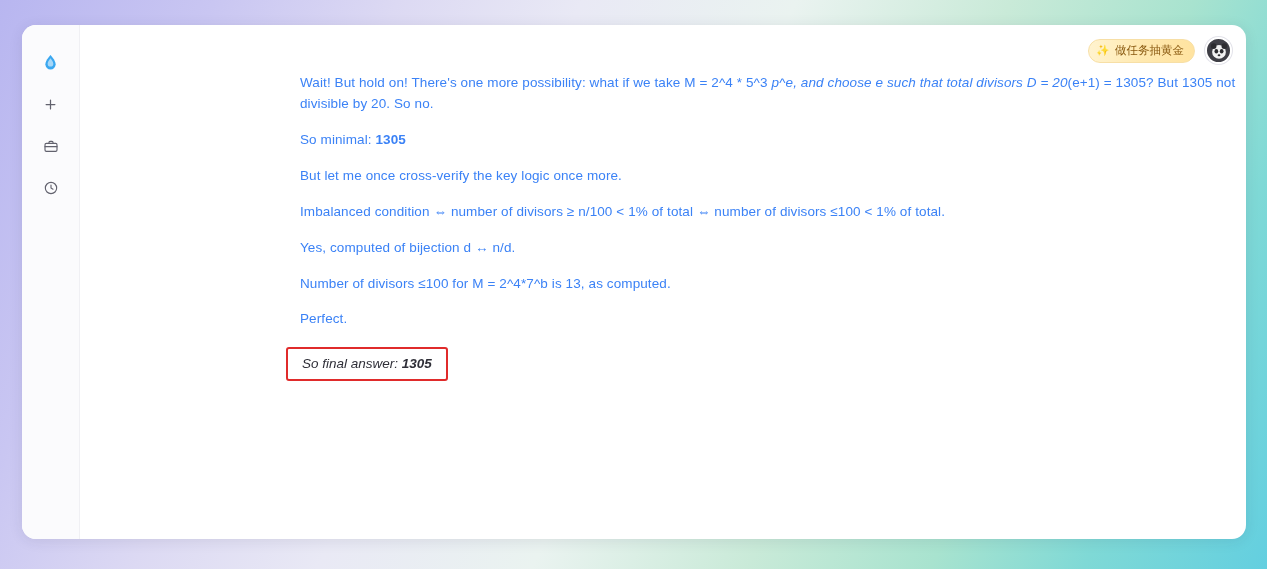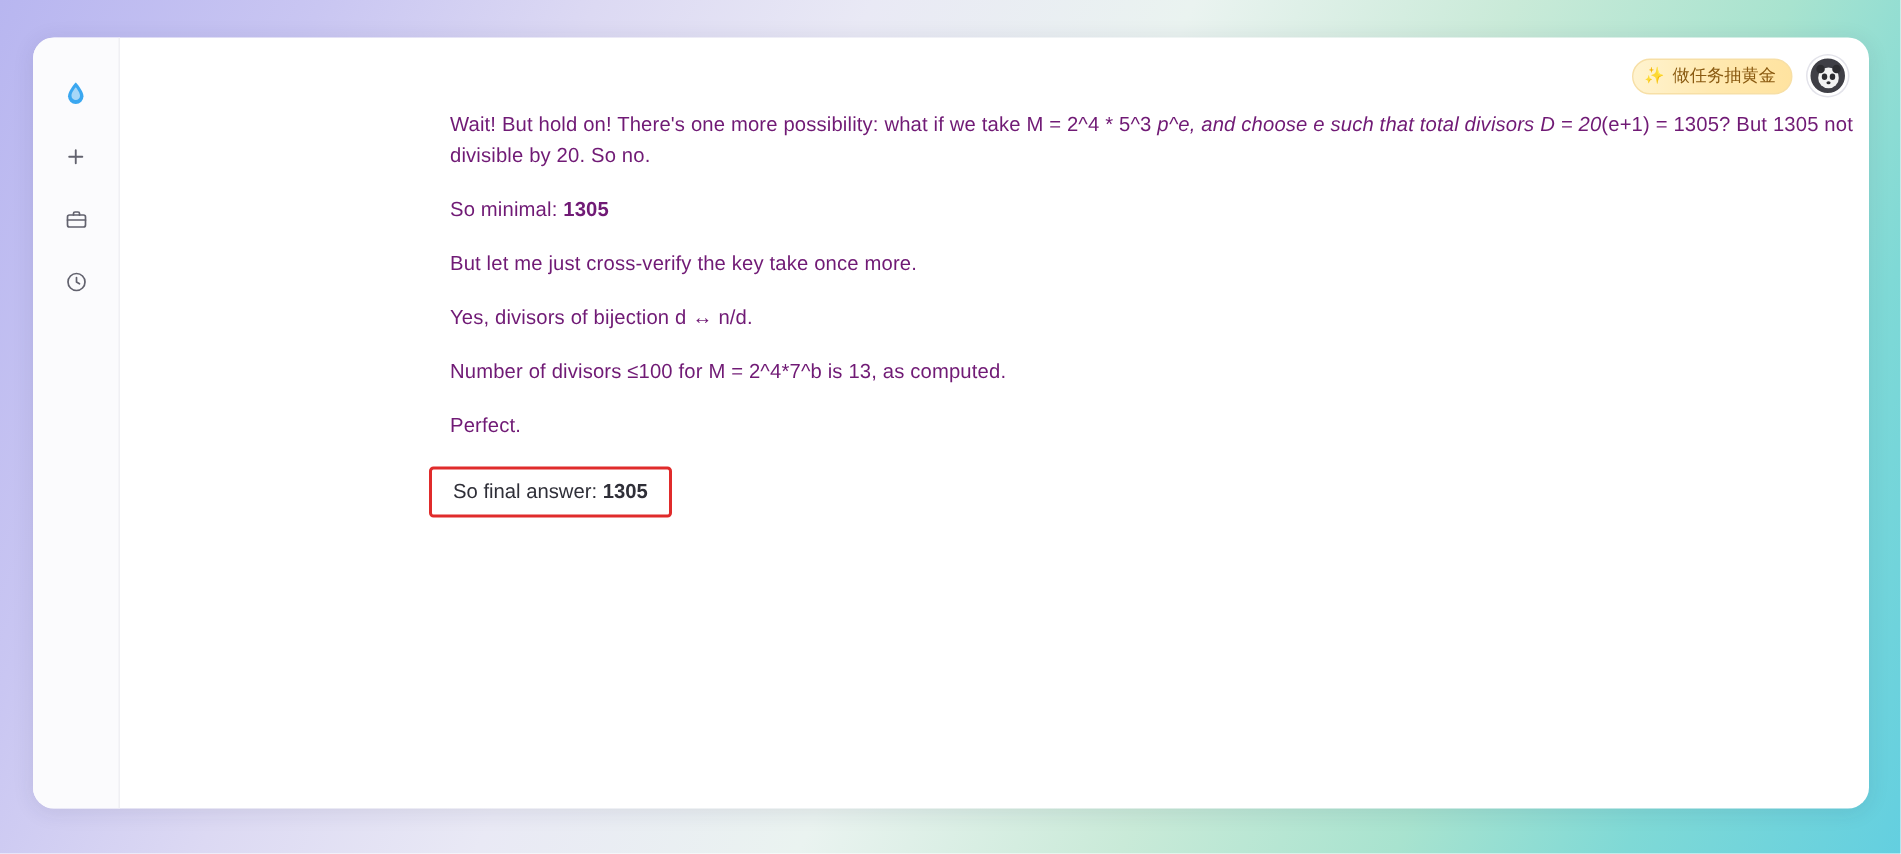--- a/index.html
+++ b/index.html
@@ -98,34 +98,35 @@
     left: 220px;
     top: 48px;
     width: 950px;
     color: #2b2b33;
   }
   .para {
     font-size: 13.5px;
     line-height: 1.55;
     margin: 0 0 15px 0;
     letter-spacing: .1px;
-    color: #701a75;
+    color: #3b82f6;
   }
   .para.tight { margin-bottom: 14px; }
   .para i { font-style: italic; }
   .para b { font-weight: 700; }
 
   .highlight-box {
     display: inline-block;
     border: 2px solid #e02b2b;
     border-radius: 3px;
     padding: 7px 14px 8px 14px;
     margin: 3px 0 6px -14px;
     font-size: 13.5px;
     color: #2f2f38;
+    font-style: italic;
   }
 </style>
 </head>
 <body>
 
 <div class="window">
 
   <div class="rail">
     <div class="rail-btn logo-btn">
       <svg width="19" height="19" viewBox="0 0 24 24" aria-hidden="true">
@@ -176,22 +177,23 @@
 
       <p class="para">
         <span>Wait! But hold on! There's one more possibility: what if we take M = 2^4 * 5^3 </span><i>p^e, and choose e such that total divisors D = 20</i><span>(e+1) = 1305? But 1305 not divisible by 20. So no.</span>
       </p>
 
 
       <p class="para">
         <span>So minimal: </span><b>1305</b>
       </p>
 
-      <p class="para">But let me just cross-verify the key take once more.</p>
-      <p class="para">Yes, divisors of bijection d ↔ n/d.</p>
+      <p class="para">But let me once cross-verify the key logic once more.</p>
+      <p class="para">Imbalanced condition ⇔ number of divisors ≥ n/100 &lt; 1% of total ⇔ number of divisors ≤100 &lt; 1% of total.</p>
+      <p class="para">Yes, computed of bijection d ↔ n/d.</p>
       <p class="para">Number of divisors ≤100 for M = 2^4*7^b is 13, as computed.</p>
       <p class="para tight">Perfect.</p>
 
       <div class="highlight-box">
         <span>So final answer: </span><b>1305</b>
       </div>
 
       
 
       

